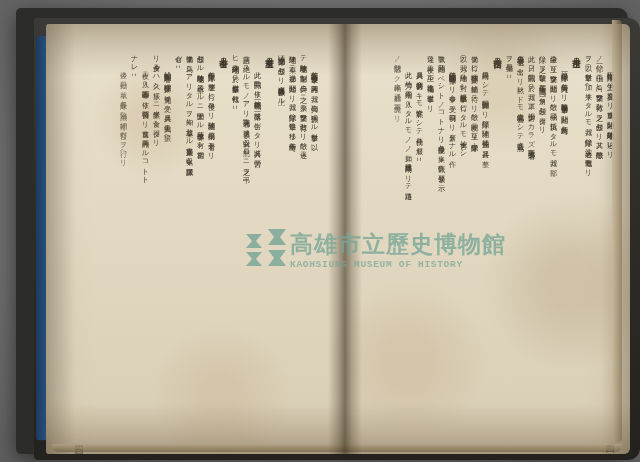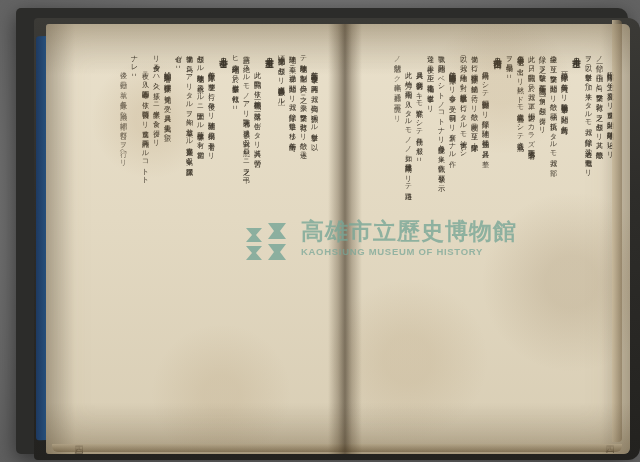--- a/index.html
+++ b/index.html
@@ -179,35 +179,36 @@
 
   
   #watermark {
     position: absolute;
     left: 196px;
     top: 196px;
     width: 300px;
     height: 62px;
     z-index: 9;
     display: flex;
-    gap: 11px;
+    align-items: center;
+    gap: 0;
     pointer-events: none;
   }
   #wm-mark { flex: 0 0 auto; }
   #wm-text { display: flex; flex-direction: column; line-height: 1; }
   #wm-title {
     font-family: "DejaVu Sans", sans-serif;
     font-size: 23px;
     font-weight: bold;
     color: rgba(118,165,150,.78);
     letter-spacing: 1px;
     white-space: nowrap;
   }
   #wm-sub {
-    font-family: Liberation Sans, sans-serif;
+    font-family: Liberation Mono, monospace;
     font-size: 9.5px;
     font-weight: bold;
     color: rgba(118,165,150,.72);
     letter-spacing: .7px;
     margin-top: 4px;
     white-space: nowrap;
   }
 
   
   #page-edge-right {

